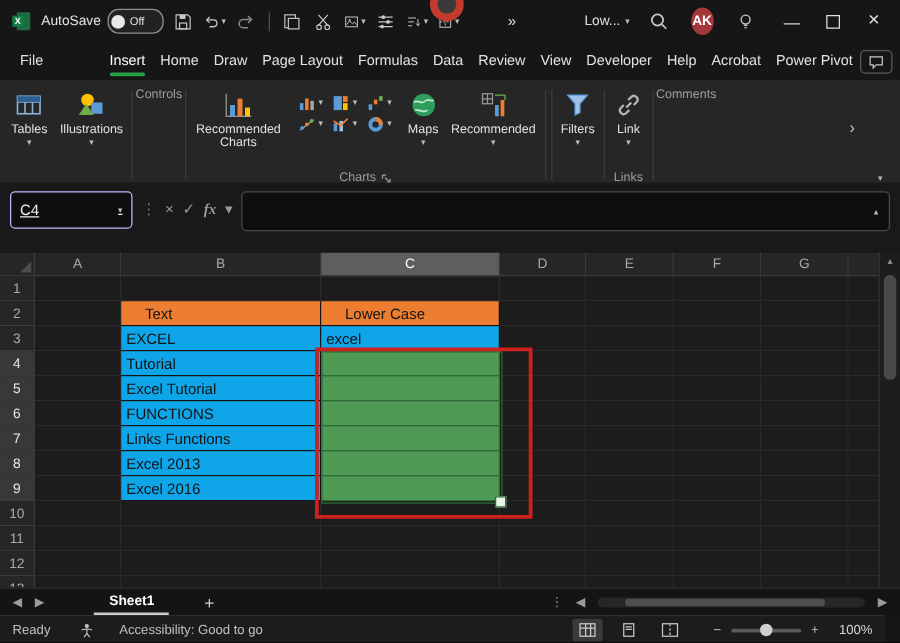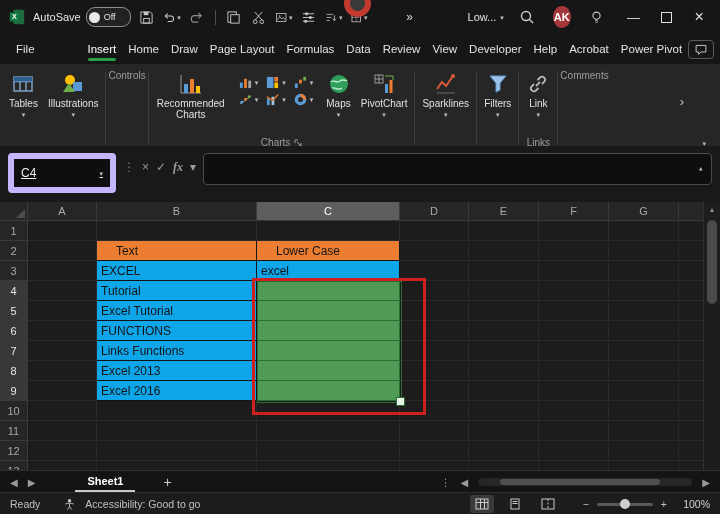--- a/index.html
+++ b/index.html
@@ -37,21 +37,21 @@
   .bigbtn .lbl{font-size:10px;color:#e0e0e0;text-align:center;line-height:11px;white-space:nowrap;}
   .bigbtn .lbl.wrap{white-space:normal;width:70px;}
   .vsep{width:1px;background:#3c3c3c;margin:4px 2px 6px 2px;}
   .chartgal{display:grid;grid-template-columns:repeat(3,auto);gap:4px 8px;padding:8px 8px 0 8px;align-content:start;}
   .minibtn{display:flex;align-items:center;gap:3px;}
   .ribbon-more{position:absolute;right:36px;top:30px;color:#c9c9c9;font-size:13px;}
   .ribbon-collapse{position:absolute;right:14px;bottom:3px;}
   .flipv{display:inline-block;transform:rotate(180deg);}
   
   .formula{position:absolute;top:146px;left:0;right:0;height:56px;background:#191919;display:flex;align-items:flex-start;padding:7px 8px 0 8px;gap:7px;}
-  .namebox{width:82px;height:28px;background:#0e0e0e;border:6px solid #c4b5fd;border-radius:4px;display:flex;align-items:center;padding:0 7px;color:#eee;gap:4px;text-decoration:underline;}
+  .namebox{width:82px;height:28px;background:#0e0e0e;border:1px solid #c4b5fd;border-radius:4px;display:flex;align-items:center;padding:0 7px;color:#eee;gap:4px;text-decoration:underline;}
   .fbtn{color:#9a9a9a;font-size:12px;display:flex;align-items:center;height:28px;}
   .fx{font-style:italic;font-family:"Liberation Serif",serif;font-weight:bold;}
   .finput{flex:1;height:30px;background:#0e0e0e;border:1px solid #4a4a4a;border-radius:4px;display:flex;align-items:center;justify-content:flex-end;padding:0 8px;color:#9a9a9a;}
   .vdots{color:#7a7a7a;}
   
   .sheet{position:absolute;top:202px;left:0;width:704px;height:268px;overflow:hidden;background:#181818;}
   .grid{display:grid;grid-template-columns:28px 69px 160px 143px 69px 70px 70px 70px 1fr;grid-template-rows:19px repeat(13,20px);}
   .ghead{background:#262626;border-right:1px solid #3a3a3a;border-bottom:1px solid #3a3a3a;color:#a8a8a8;font-size:11px;display:flex;align-items:center;justify-content:center;position:relative;}
   .ghead.selcol{background:#5e5e5e;color:#fff;}
   .ghead.selrowh{background:#383838;color:#e8e8e8;}
@@ -66,22 +66,22 @@
   .vscroll{position:absolute;top:202px;right:0;width:16px;height:268px;background:#1d1d1d;border-left:1px solid #303030;}
   .varrow{display:block;text-align:center;font-size:7px;color:#8a8a8a;padding-top:4px;}
   .vthumb{position:absolute;top:18px;left:3px;width:10px;height:84px;background:#4a4a4a;border-radius:5px;}
   
   .tabsbar{position:absolute;top:470px;left:0;right:0;height:22px;background:#141414;border-top:1px solid #303030;display:flex;align-items:center;padding:0 10px;gap:10px;font-size:10px;color:#9a9a9a;}
   .sheettab{margin-left:30px;color:#fff;font-size:11px;font-weight:bold;padding:2px 12px 3px 12px;border-bottom:2px solid #c9c9c9;text-align:center;}
   .taddbtn{color:#cfcfcf;font-size:14px;margin-left:18px;}
   .hscroll{width:214px;height:8px;background:#262626;border-radius:4px;position:relative;}
   .hthumb{position:absolute;left:22px;top:1px;width:160px;height:6px;background:#4f4f4f;border-radius:3px;}
   
-  .statusbar{position:absolute;top:492px;left:0;right:0;height:22px;background:#1c1c1c;border-top:1px solid #2e2e2e;display:flex;align-items:center;padding:0 10px;gap:9px;font-size:10.5px;color:#c0c0c0;}
-  .acc{display:flex;align-items:center;gap:9px;margin-left:14px;}
+  .statusbar{position:absolute;top:492px;left:0;right:12px;height:22px;background:#1c1c1c;border-top:1px solid #2e2e2e;display:flex;align-items:center;padding:0 10px;gap:9px;font-size:10.5px;color:#c0c0c0;}
+  .acc{display:flex;align-items:center;gap:19px;margin-left:14px;}
   .viewbtn{width:24px;height:18px;display:flex;align-items:center;justify-content:center;border-radius:2px;}
   .viewbtn.active{background:#3a3a3a;}
   .zoomctl{display:flex;align-items:center;gap:8px;margin-left:14px;}
   .ztrack{width:56px;height:3px;background:#5a5a5a;border-radius:2px;position:relative;}
   .zknob{position:absolute;left:50%;top:-4px;margin-left:-5px;width:10px;height:10px;border-radius:50%;background:#cfcfcf;}
   .zoomval{width:34px;text-align:right;color:#d5d5d5;}
 </style>
 </head>
 <body>
 
@@ -338,48 +338,35 @@
         <div class="bigbtn">
           <span>
               <svg width="24" height="24" viewBox="0 0 24 24">
                 <rect x="3" y="3" width="8" height="8" fill="none" stroke="#9a9a9a"></rect>
                 <path d="M3 7h8M7 3v8" stroke="#9a9a9a"></path>
                 <rect x="13" y="12" width="3" height="9" fill="#5b9bd5"></rect>
                 <rect x="17.5" y="8" width="3" height="13" fill="#ed7d31"></rect>
                 <path d="M13 4h8m0 0v4" stroke="#70ad47" fill="none"></path>
               </svg>
             </span>
-          <span class="lbl">PivotChart</span>
+          <span class="lbl">Recommended</span>
           <span class="caret">▾</span>
         </div>
       </div>
       <div class="rgroup-label">
         <span>Charts</span>
         <span>
             <svg width="8" height="8" viewBox="0 0 8 8">
               <path d="M1 1h3M1 1v3M3 3l4 4M7 4v3h-3" stroke="#9d9d9d" fill="none"></path>
             </svg>
           </span>
       </div>
     </div>
     <div class="vsep"></div>
     <div class="rgroup">
-      <div class="rgroup-content">
-        <div class="bigbtn">
-          <span>
-              <svg width="24" height="24" viewBox="0 0 24 24">
-                <path d="M3 17l5-7 4 4 7-10" stroke="#d8593a" stroke-width="2" fill="none"></path>
-                <circle cx="19" cy="4" r="2" fill="#d8593a"></circle>
-                <path d="M3 21h18" stroke="#6a6a6a"></path>
-              </svg>
-            </span>
-          <span class="lbl">Sparklines</span>
-          <span class="caret">▾</span>
-        </div>
-      </div>
         <div class="rgroup-label"></div>
     </div>
     <div class="vsep"></div>
     <div class="rgroup">
       <div class="rgroup-content">
         <div class="bigbtn">
           <span>
               <svg width="24" height="24" viewBox="0 0 24 24">
                 <path d="M4 4h16l-6 7v7l-4 2v-9z" fill="#9dc3e6" stroke="#5b9bd5"></path>
               </svg>

